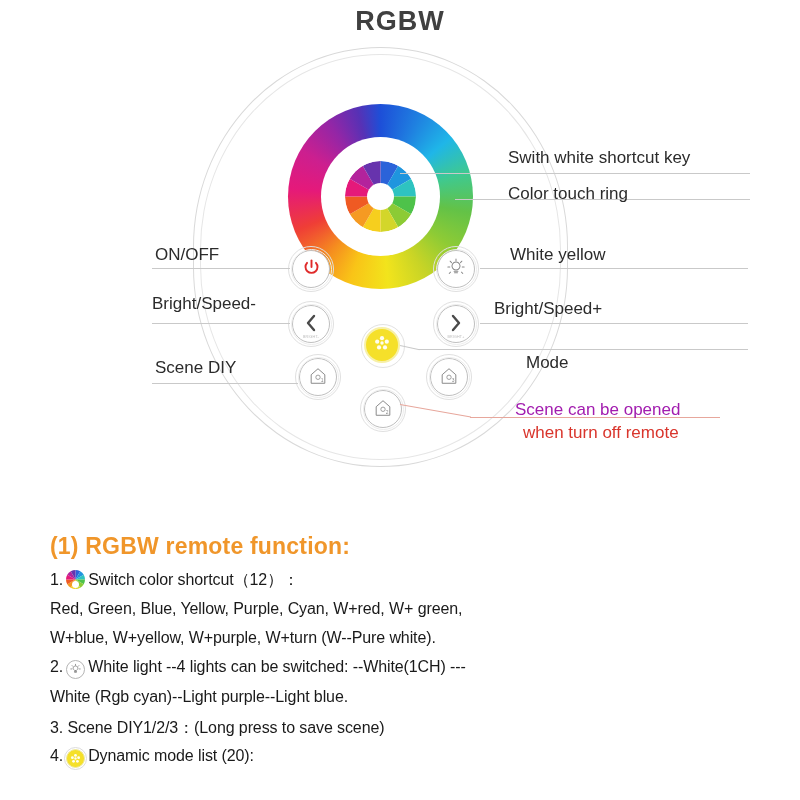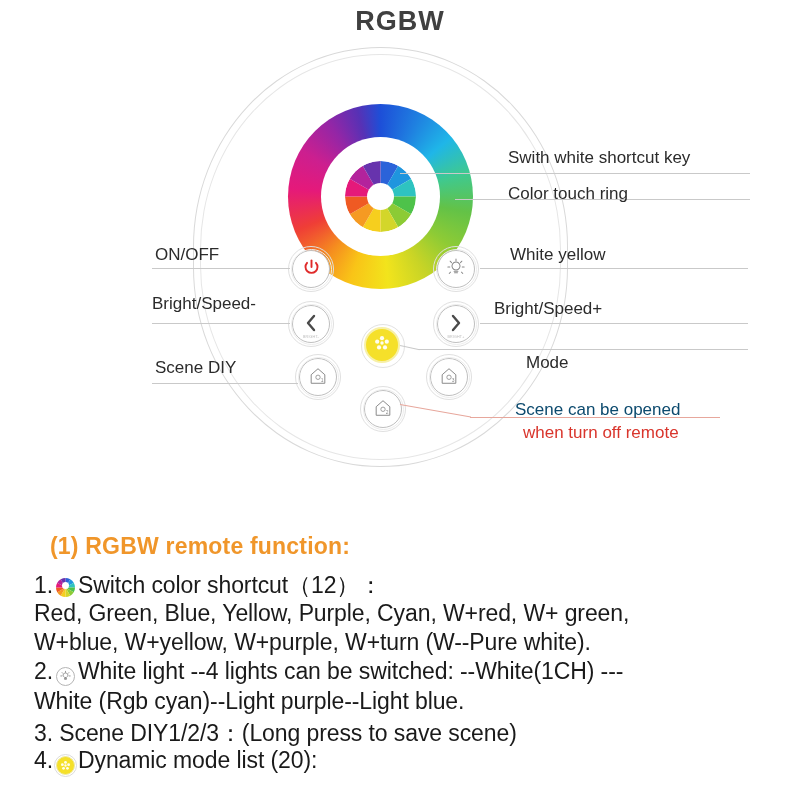--- a/index.html
+++ b/index.html
@@ -174,36 +174,36 @@
   .leader { position: absolute; background: #c9c9c9; height: 1px; }
   .leader-red { background: #e7a79c; }
 
   
   .label {
     position: absolute;
     font-size: 17px;
     color: #2b2b2b;
     white-space: nowrap;
   }
-  .label-red { color: #0c4a6e; }
+  .label-red { color: #a21caf; }
   .label-red-2 { color: #d9352c; margin-left: 8px; }
 
   
   .section-title {
     position: absolute;
     left: 50px; top: 533px;
     font-size: 23px;
     font-weight: bold;
     color: #f0962a;
     letter-spacing: .2px;
   }
   .body-line {
     position: absolute;
-    left: 34px;
-    font-size: 23px;
+    left: 50px;
+    font-size: 16px;
     color: #1a1a1a;
     white-space: nowrap;
     letter-spacing: -0.1px;
   }
   .l1 { top: 570px; }
   .l2 { top: 600px; }
   .l3 { top: 629px; }
   .l4 { top: 658px; }
   .l5 { top: 688px; }
   .l6 { top: 718px; }

